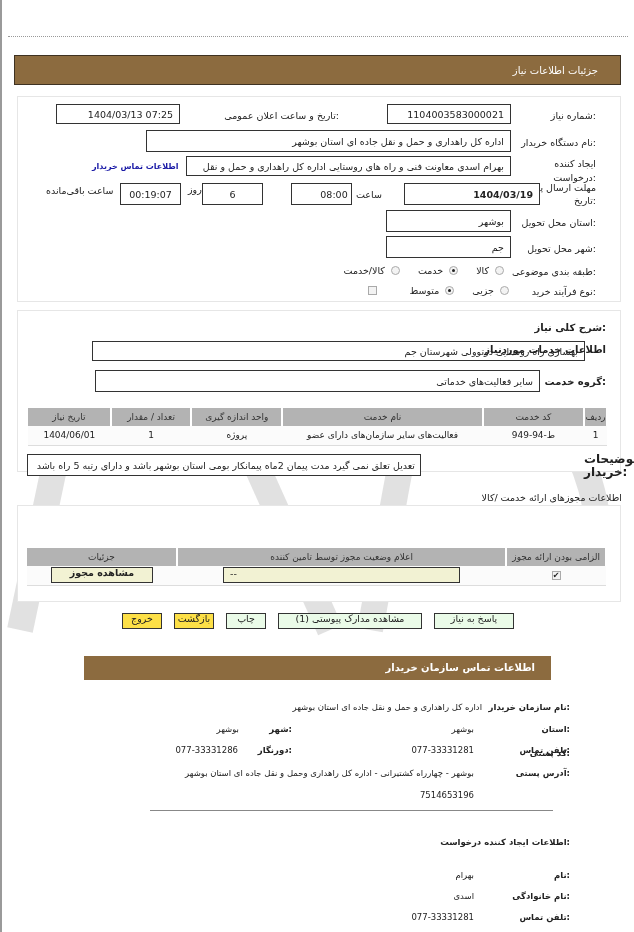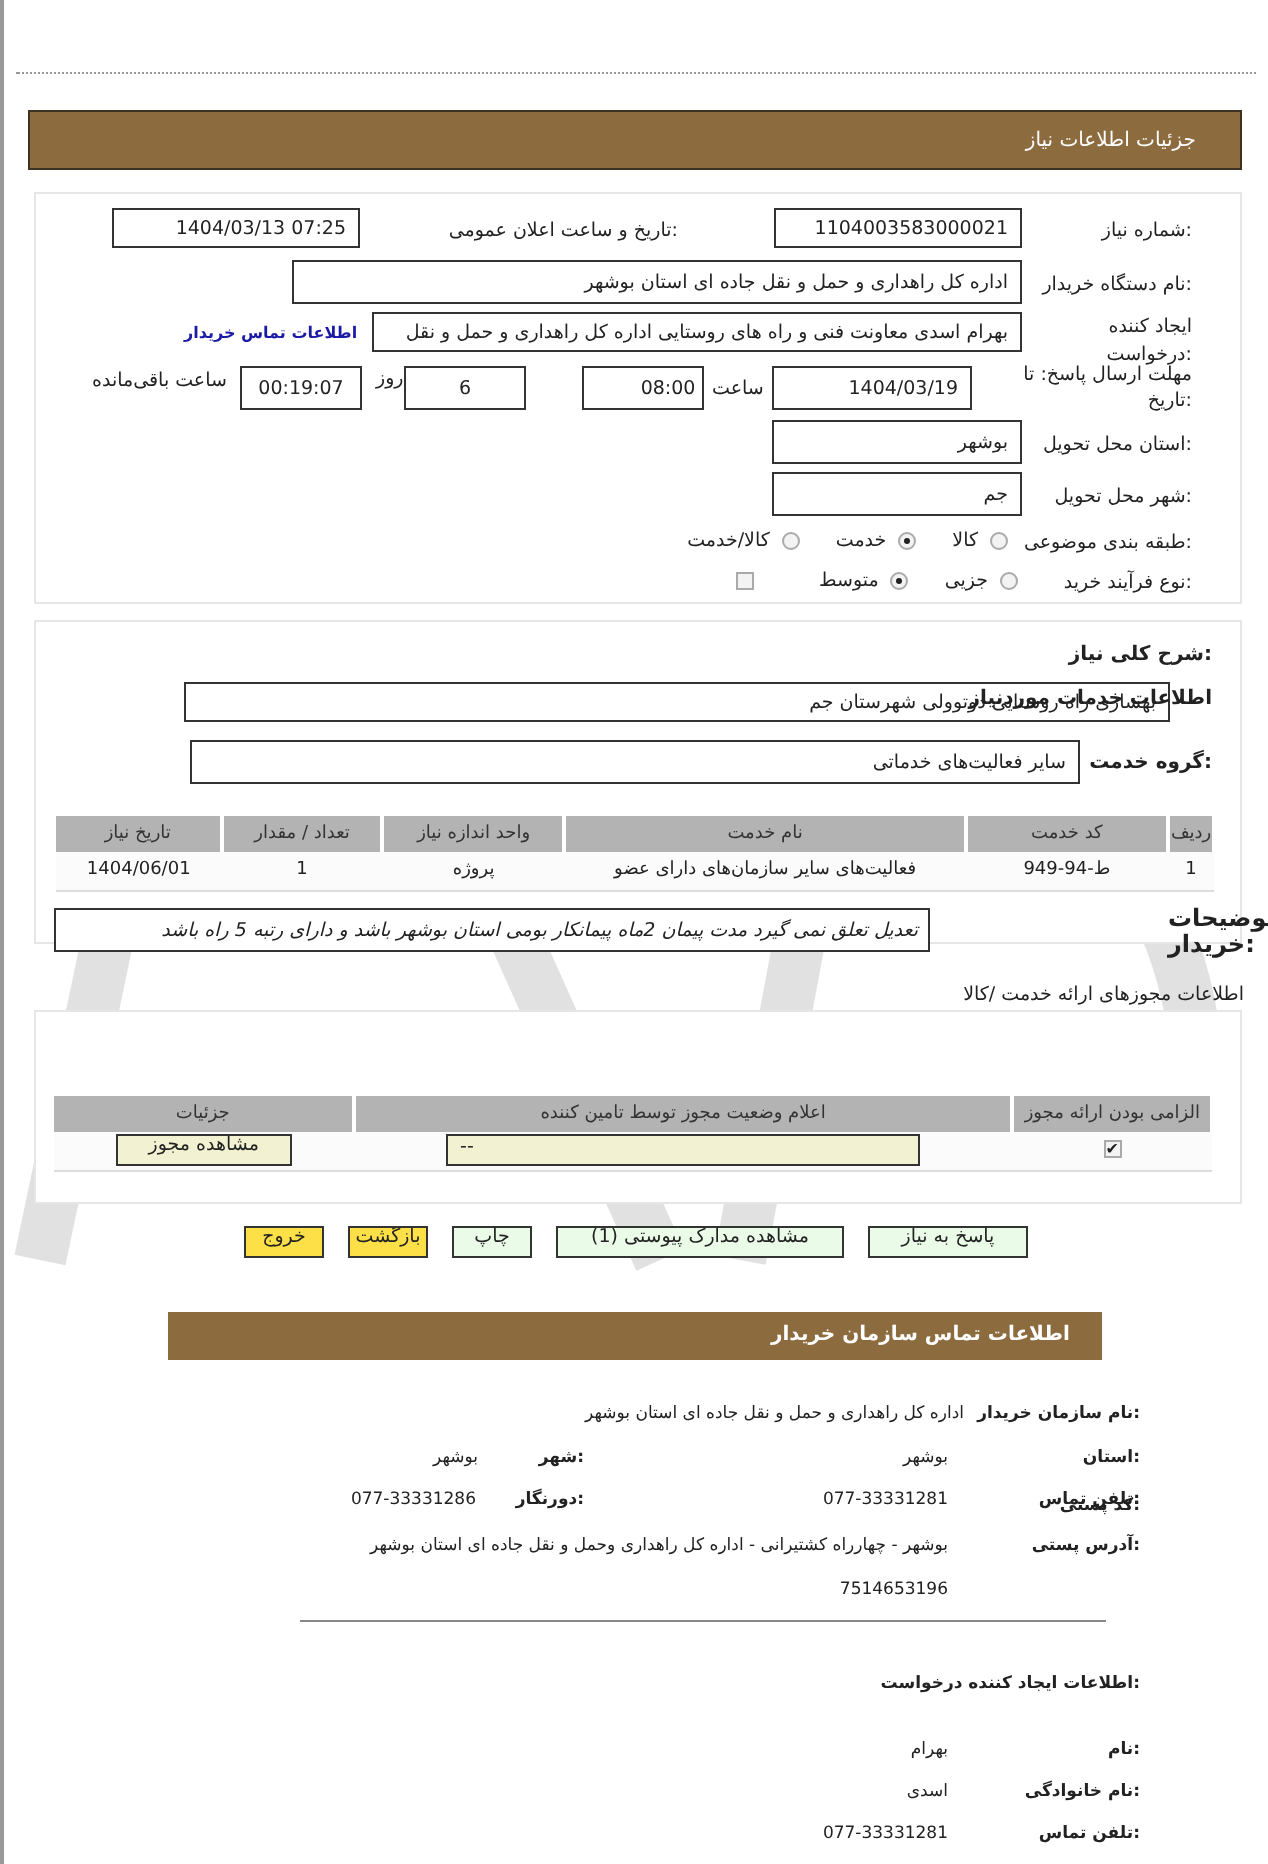--- a/index.html
+++ b/index.html
@@ -65,21 +65,21 @@
 <div class="box ltr" style="left:56px;top:104px;width:124px;height:20px;">1404/03/13 07:25</div>
 
 <div class="lbl" style="right:38px;top:137px;">نام دستگاه خریدار:</div>
 <div class="box rtl" style="left:146px;top:130px;width:365px;height:22px;">اداره کل راهداری و حمل و نقل جاده ای استان بوشهر</div>
 
 <div class="lbl" style="right:38px;top:157px;line-height:14px;width:70px;white-space:normal;">ایجاد کننده درخواست:</div>
 <div class="box rtl" style="left:186px;top:156px;width:325px;height:20px;">بهرام اسدی معاونت فنی و راه های روستایی اداره کل راهداری و حمل و نقل</div>
 <div class="abs link" style="left:92px;top:162px;">اطلاعات تماس خریدار</div>
 
 <div class="lbl" style="right:38px;top:181px;width:95px;white-space:normal;line-height:13px;">مهلت ارسال پاسخ: تا تاریخ:</div>
-<div class="box ltr" style="left:386px;top:183px;width:100px;height:22px;">1404/03/19</div>
+<div class="box ltr" style="left:404px;top:183px;width:136px;height:22px;font-weight:bold;">1404/03/19</div>
 <div class="lbl" style="left:356px;top:189px;">ساعت</div>
 <div class="box center" style="left:291px;top:183px;width:61px;height:22px;padding-left:31px;">08:00</div>
 <div class="lbl" style="left:188px;top:184px;">روز</div>
 <div class="box center" style="left:202px;top:183px;width:61px;height:22px;">6</div>
 <div class="box center" style="left:120px;top:183px;width:61px;height:22px;">00:19:07</div>
 <div class="lbl" style="left:46px;top:185px;">ساعت باقی‌مانده</div>
 
 <div class="lbl" style="right:38px;top:217px;">استان محل تحویل:</div>
 <div class="box rtl" style="left:386px;top:210px;width:125px;height:22px;">بوشهر</div>
 
@@ -116,39 +116,39 @@
 <div class="lbl bold" style="right:28px;top:344px;font-size:10px;">اطلاعات خدمات موردنیاز</div>
 <div class="lbl bold" style="right:28px;top:376px;font-size:10px;">گروه خدمت:</div>
 <div class="box rtl" style="left:95px;top:370px;width:445px;height:22px;">سایر فعالیت‌های خدماتی</div>
 
 <table dir="rtl" style="left:28px;top:408px;width:580px;">
   <thead>
     <tr>
       <th style="width:22px;">ردیف</th>
       <th style="width:98px;">کد خدمت</th>
       <th style="width:194px;">نام خدمت</th>
-      <th style="width:88px;">واحد اندازه نیاز</th>
+      <th style="width:88px;">واحد اندازه گیری</th>
       <th style="width:78px;">تعداد / مقدار</th>
       <th style="width:80px;">تاریخ نیاز</th>
     </tr>
   </thead>
   <tbody>
     <tr>
       <td>1</td>
       <td>ط-94-949</td>
       <td>فعالیت‌های سایر سازمان‌های دارای عضو</td>
       <td>پروژه</td>
       <td>1</td>
       <td>1404/06/01</td>
     </tr>
   </tbody>
 </table>
 
 <div class="lbl bold" style="right:8px;top:453px;width:42px;white-space:normal;font-size:12px;line-height:13px;">توضیحات خریدار:</div>
-<div class="box rtl" style="left:27px;top:454px;width:438px;height:22px;padding-right:5px;font-style:italic;">تعدیل تعلق نمی گیرد مدت پیمان 2ماه پیمانکار بومی استان بوشهر باشد و دارای رتبه 5 راه باشد</div>
+<div class="box rtl" style="left:27px;top:454px;width:394px;height:22px;padding-right:5px;">تعدیل تعلق نمی گیرد مدت پیمان 2ماه پیمانکار بومی استان بوشهر باشد و دارای رتبه 5 راه باشد</div>
 
 <div class="lbl" style="right:12px;top:492px;">اطلاعات مجوزهای ارائه خدمت /کالا</div>
 
 <div class="panel" style="left:17px;top:505px;width:604px;height:97px;"></div>
 <table dir="rtl" style="left:27px;top:548px;width:580px;">
   <thead>
     <tr>
       <th style="width:100px;">الزامی بودن ارائه مجوز</th>
       <th style="width:330px;">اعلام وضعیت مجوز توسط تامین کننده</th>
       <th style="width:150px;">جزئیات</th>
@@ -156,21 +156,21 @@
   </thead>
   <tbody>
     <tr>
       <td>
         <span class="check" style="text-align:center;font-size:8px;line-height:8px;">✔</span>
       </td>
       <td style="position:relative;">
         <div class="box" style="position:relative;background:#f2f2d3;height:16px;width:237px;margin:0 auto;justify-content:flex-start;direction:ltr;align-items:flex-start;">--</div>
       </td>
       <td>
-        <div class="btn cream" style="position:relative;width:88px;margin:0 auto;">مشاهده مجوز</div>
+        <div class="btn cream" style="position:relative;width:102px;margin:0 auto;font-weight:bold;">مشاهده مجوز</div>
       </td>
     </tr>
   </tbody>
 </table>
 
 <div class="btn green" style="left:434px;top:613px;width:80px;">پاسخ به نیاز</div>
 <div class="btn green" style="left:278px;top:613px;width:144px;">مشاهده مدارک پیوستی (1)</div>
 <div class="btn green" style="left:226px;top:613px;width:40px;">چاپ</div>
 <div class="btn pink" style="left:174px;top:613px;width:40px;">بازگشت</div>
 <div class="btn pink" style="left:122px;top:613px;width:40px;">خروج</div>

